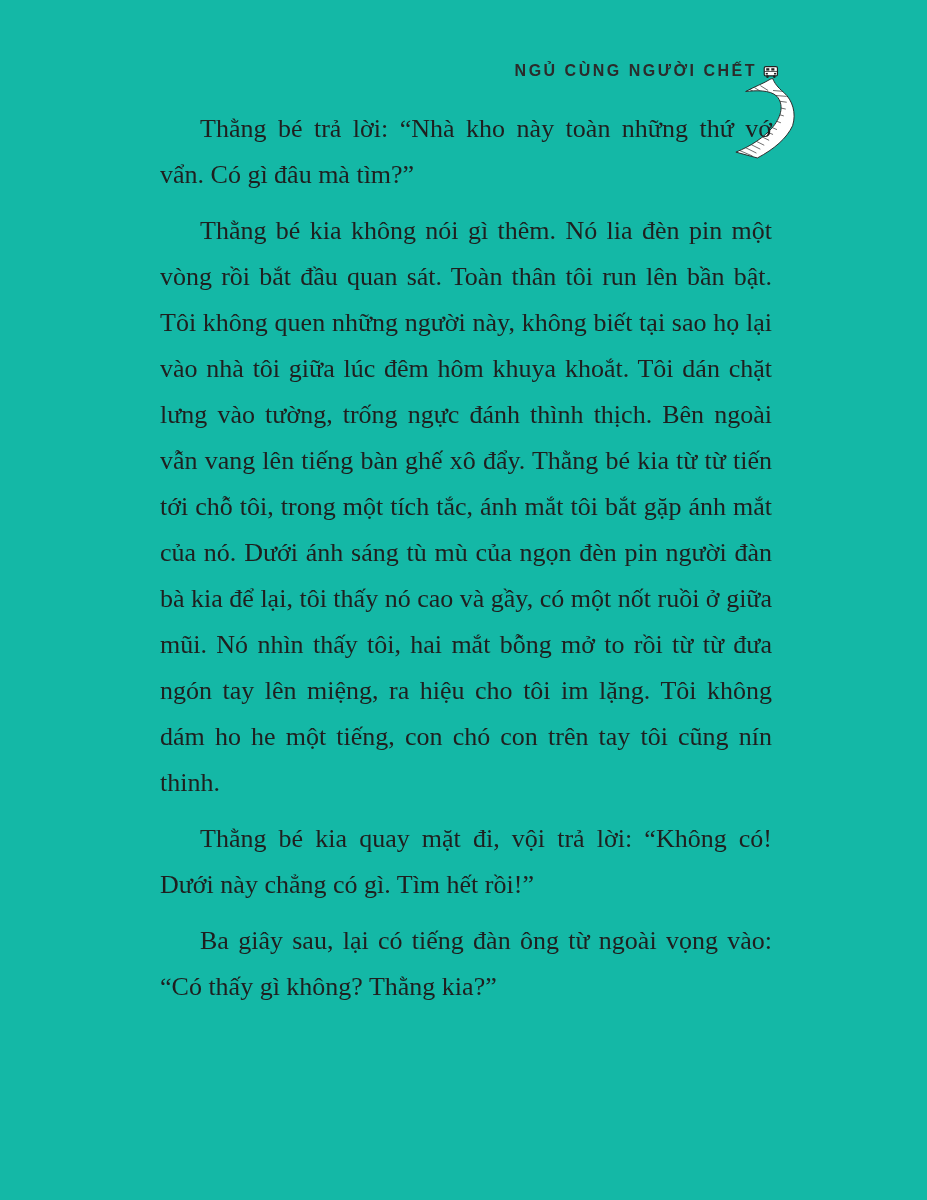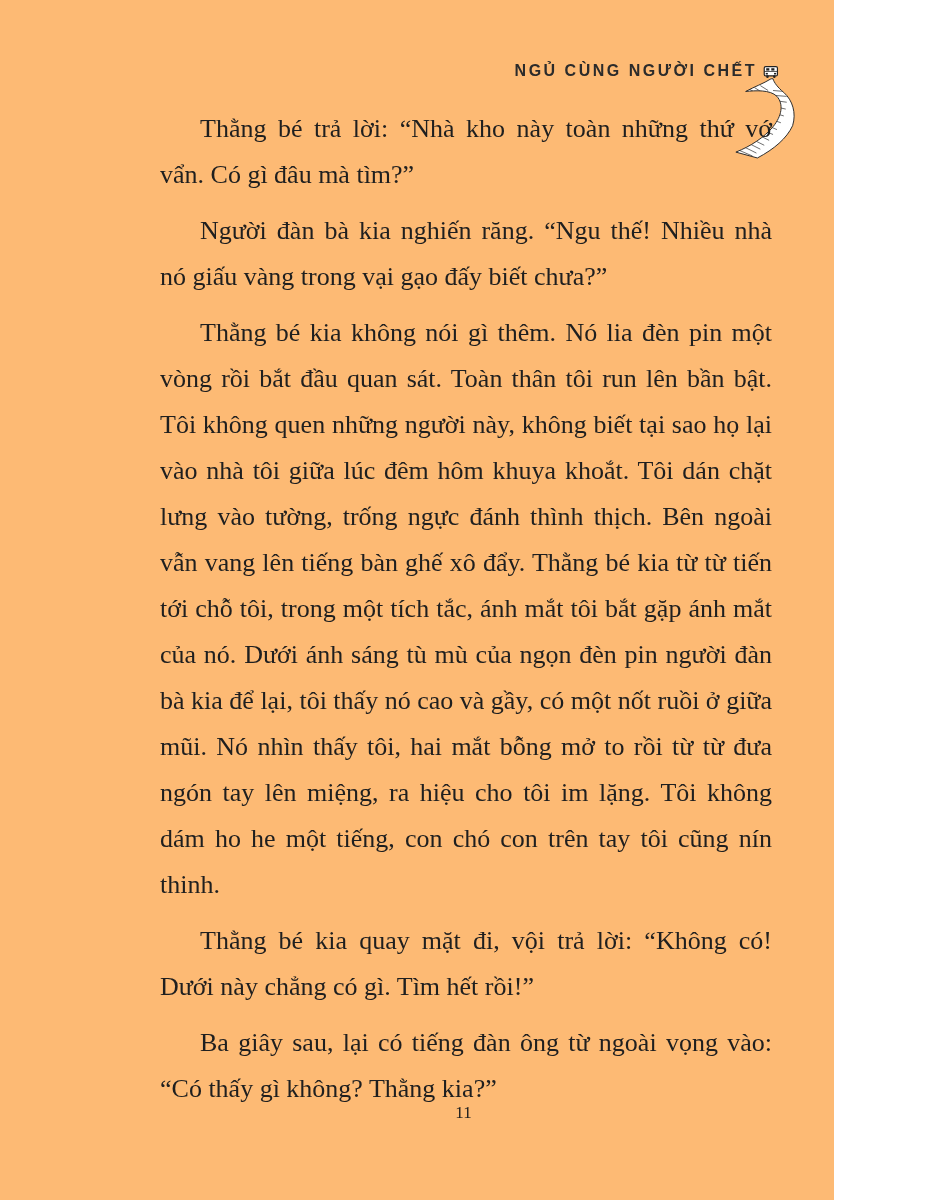--- a/index.html
+++ b/index.html
@@ -2,23 +2,23 @@
 <html lang="vi"><head>
 <meta charset="utf-8">
 <style>
   html, body {
     margin: 0;
     padding: 0;
     background: #ffffff;
   }
   .page {
     position: relative;
-    width: 834px;
+    width: 927px;
     height: 1200px;
-    background: #fdba74;
+    background: #14b8a6;
     overflow: hidden;
     font-family: "Liberation Serif", serif;
   }
   .running-header {
     position: absolute;
     top: 62px;
     left: 0;
     width: 757px;
     text-align: right;
     font-family: "Liberation Sans", sans-serif;
@@ -104,21 +104,19 @@
       <line x1="44" y1="32" x2="57" y2="33"></line>
       <line x1="43" y1="27" x2="55" y2="28"></line>
       <line x1="18" y1="25" x2="26" y2="30"></line>
       <line x1="24" y1="24" x2="32" y2="29"></line>
       <line x1="30" y1="22" x2="38" y2="27"></line>
     </g>
   </svg>
 
   <div class="text-column">
       <p class="para">Thằng bé trả lời: “Nhà kho này toàn những thứ vớ vẩn. Có gì đâu mà tìm?”</p>
-      <p class="para">Người đàn bà kia nghiến răng. “Ngu thế! Nhiều nhà nó giấu vàng trong vại gạo đấy biết chưa?”</p>
       <p class="para">Thằng bé kia không nói gì thêm. Nó lia đèn pin một vòng rồi bắt đầu quan sát. Toàn thân tôi run lên bần bật. Tôi không quen những người này, không biết tại sao họ lại vào nhà tôi giữa lúc đêm hôm khuya khoắt. Tôi dán chặt lưng vào tường, trống ngực đánh thình thịch. Bên ngoài vẫn vang lên tiếng bàn ghế xô đẩy. Thằng bé kia từ từ tiến tới chỗ tôi, trong một tích tắc, ánh mắt tôi bắt gặp ánh mắt của nó. Dưới ánh sáng tù mù của ngọn đèn pin người đàn bà kia để lại, tôi thấy nó cao và gầy, có một nốt ruồi ở giữa mũi. Nó nhìn thấy tôi, hai mắt bỗng mở to rồi từ từ đưa ngón tay lên miệng, ra hiệu cho tôi im lặng. Tôi không dám ho he một tiếng, con chó con trên tay tôi cũng nín thinh.</p>
       <p class="para">Thằng bé kia quay mặt đi, vội trả lời: “Không có! Dưới này chẳng có gì. Tìm hết rồi!”</p>
       <p class="para">Ba giây sau, lại có tiếng đàn ông từ ngoài vọng vào: “Có thấy gì không? Thằng kia?”</p>
     </div>
 
-  <div class="page-number">11</div>
 
 </div>
 
 </body></html>

